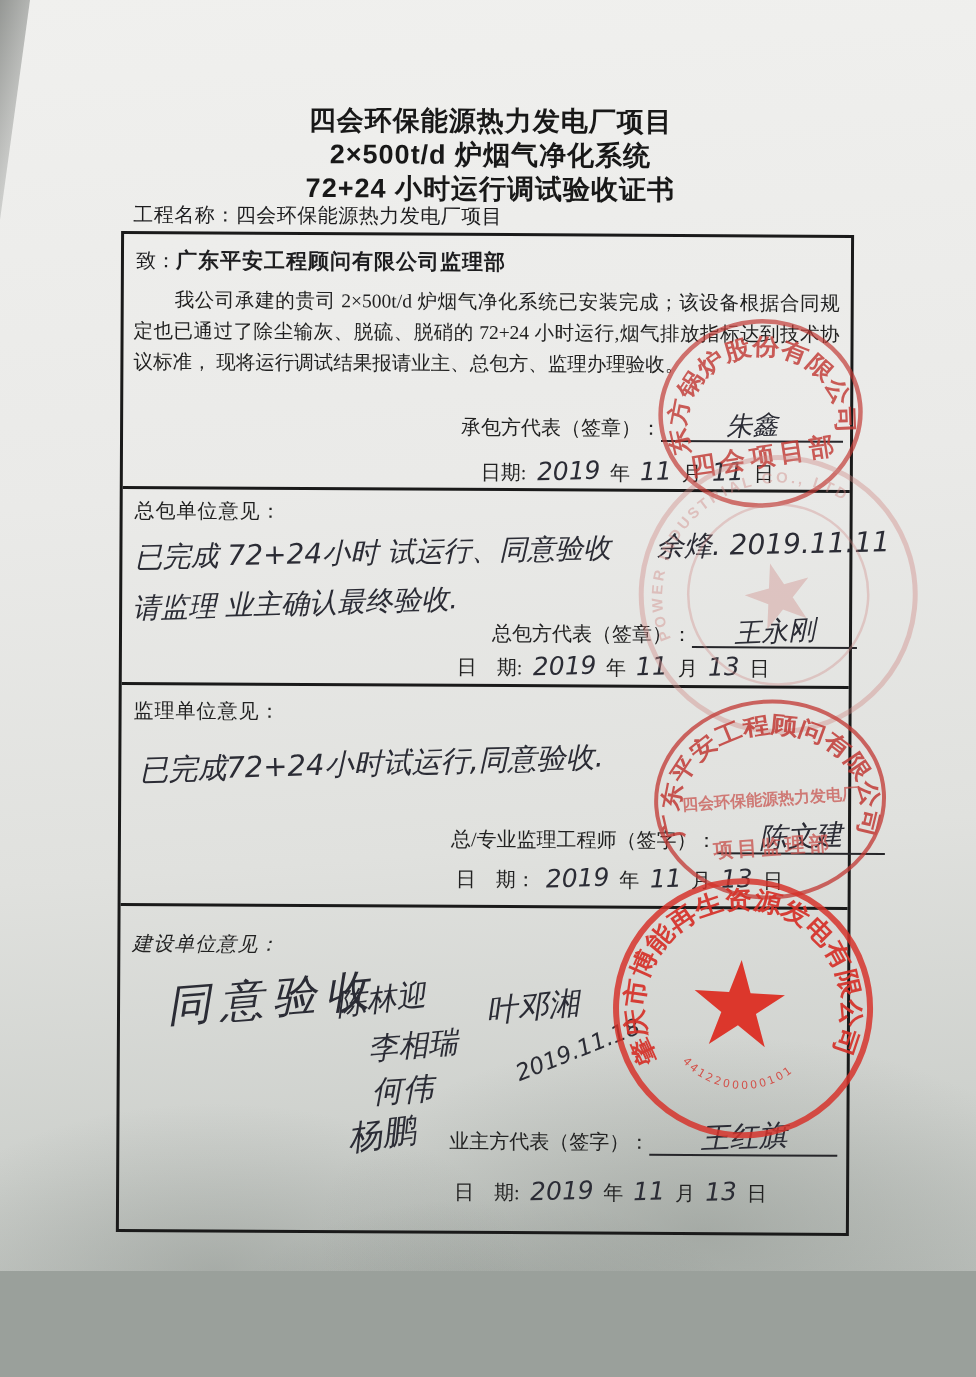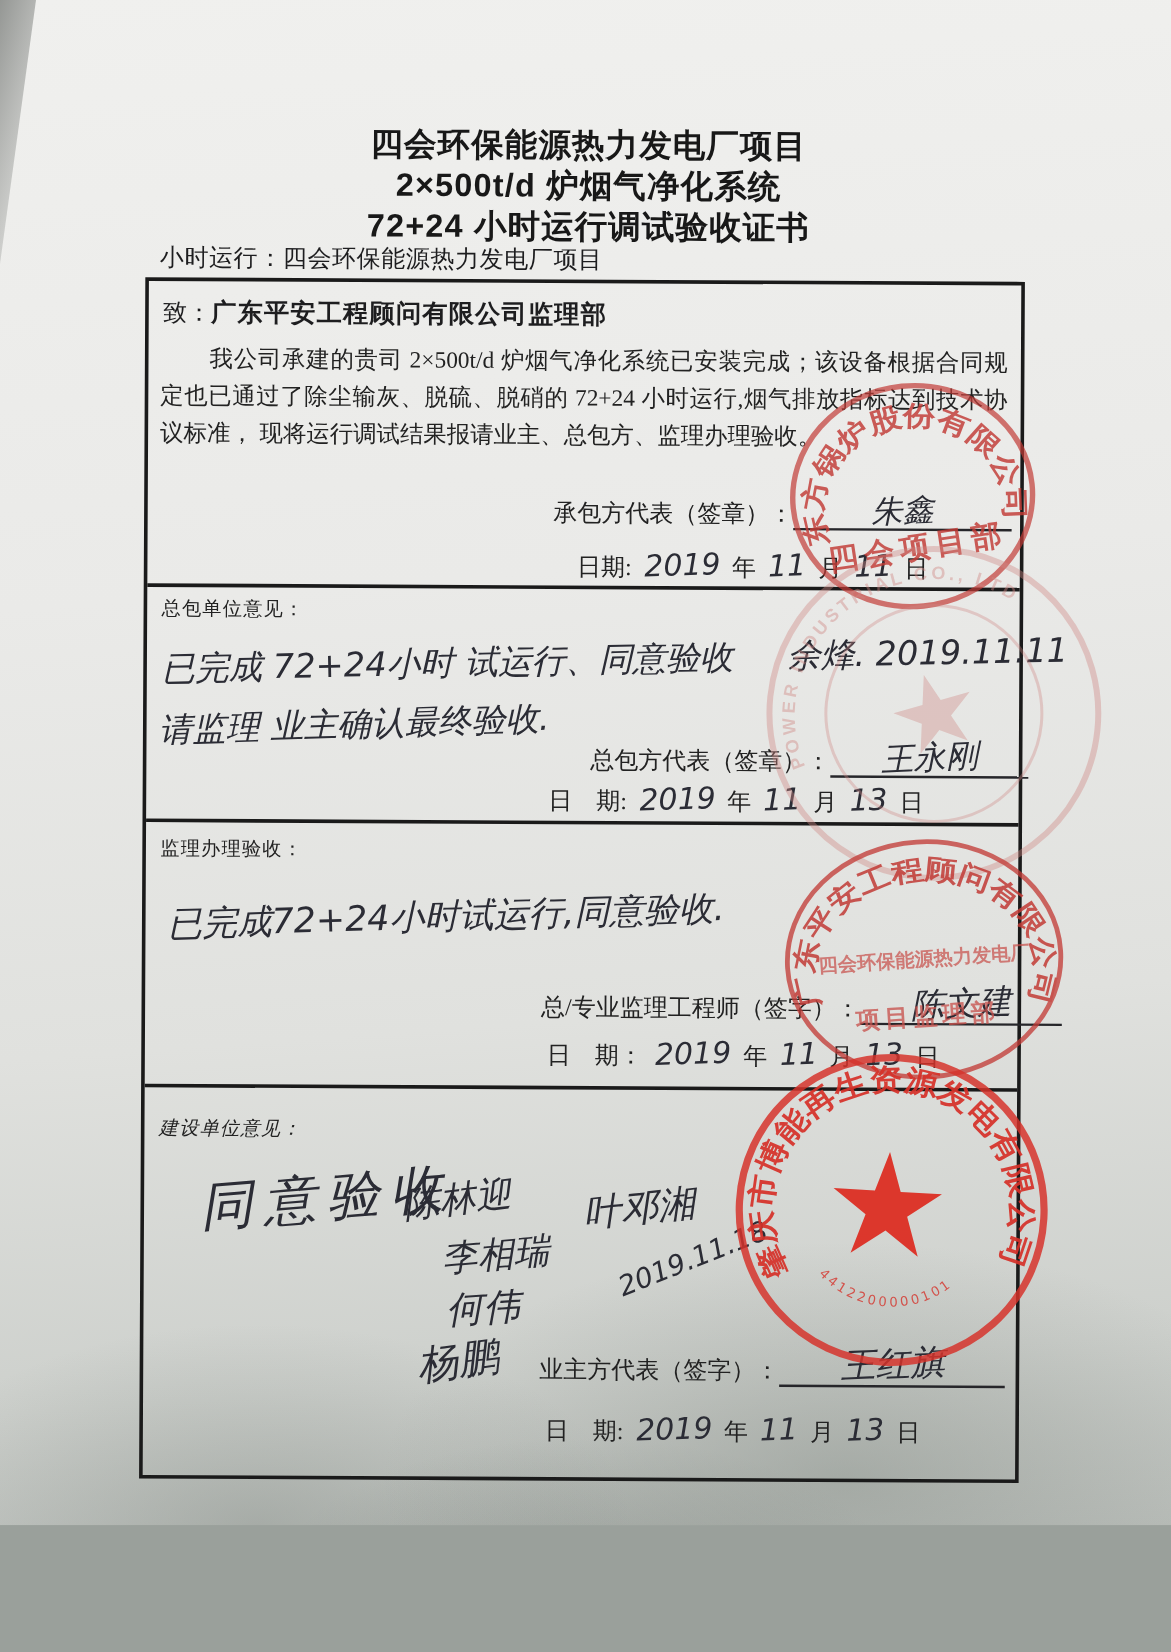--- a/index.html
+++ b/index.html
@@ -24,21 +24,21 @@
     font-family:"Liberation Sans","DejaVu Sans",sans-serif; font-weight:bold;
     font-size:27px; line-height:34px; color:#181818; letter-spacing:1px;}
   .project-line{position:absolute; top:203px; left:131px; font-size:20px; letter-spacing:.5px;}
   .project-line b{font-weight:normal;}
 
   
   .form{position:absolute; left:119px; top:233px; width:727px; border:3px solid #1a1a1a;}
   .sec{position:relative; box-sizing:border-box;}
   .sec + .sec{border-top:3px solid #1a1a1a;}
   .sec1{height:252px;} .sec2{height:196px;} .sec3{height:221px;} .sec4{height:326px;}
-  .sec-h{position:absolute; font-size:16px; letter-spacing:1px; color:#222;}
+  .sec-h{position:absolute; font-size:20px; letter-spacing:1px; color:#222;}
 
   .to-line{position:absolute; top:12px; left:12px; font-size:20px;}
   .to-line .toname{font-family:"Liberation Sans","DejaVu Sans",sans-serif; font-weight:bold; font-size:21px; letter-spacing:1px;}
   .para{position:absolute; top:50px; left:10px; width:706px; font-size:19.5px;
         line-height:31px; text-indent:2.1em; text-align:justify; color:#222;}
 
   .label-line{position:absolute; font-size:20px; white-space:nowrap; color:#222;}
   .sigline{display:inline-block; border-bottom:2px solid #26262a; text-align:center; vertical-align:bottom;}
   .hand{font-family:"DejaVu Sans",sans-serif; font-style:italic; color:#2b2c35;}
   .sig{display:inline-block; font-size:26px; transform:rotate(-3deg); position:relative; top:3px;}
@@ -78,21 +78,21 @@
 
 <div class="page">
   <div class="sheet">
 
     <div class="titles">
       <div>四会环保能源热力发电厂项目</div>
       <div>2×500t/d 炉烟气净化系统</div>
       <div>72+24 小时运行调试验收证书</div>
     </div>
     <div class="project-line">
-      <span>小时运行：</span><b>四会环保能源热力发电厂项目</b>
+      <span>工程名称：</span><b>四会环保能源热力发电厂项目</b>
     </div>
 
     <div class="form">
 
       <div class="sec sec1">
         <div class="to-line">
           <span>致：</span><span class="toname">广东平安工程顾问有限公司监理部</span>
         </div>
         <div class="para">我公司承建的贵司 2×500t/d 炉烟气净化系统已安装完成；该设备根据合同规定也已通过了除尘输灰、脱硫、脱硝的 72+24 小时运行,烟气排放指标达到技术协议标准， 现将运行调试结果报请业主、总包方、监理办理验收。</div>
         <div class="label-line" style="top:168px; left:338px;">
@@ -112,21 +112,21 @@
         <div class="hnote" style="top:95px; left:10px; font-size:28px; transform:rotate(-2deg);">请监理 业主确认最终验收.</div>
         <div class="label-line" style="top:118px; left:370px;">
           <span>总包方代表（签章）：</span><span class="sigline" style="width:165px;"><span class="hand sig" style="font-size:27px;">王永刚</span></span>
         </div>
         <div class="label-line" style="top:160px; left:335px;">
           <span>日　期:</span><span class="hnum">2019</span><span class="unit">年</span><span class="hnum">11</span><span class="unit">月</span><span class="hnum">13</span><span class="unit">日</span>
         </div>
       </div>
 
       <div class="sec sec3">
-        <div class="sec-h" style="top:12px; left:12px;">监理办理验收：</div>
+        <div class="sec-h" style="top:12px; left:12px;">监理单位意见：</div>
         <div class="hnote" style="top:58px; left:18px; font-size:29px; transform:rotate(-2deg);">已完成72+24小时试运行,同意验收.</div>
         <div class="label-line" style="top:126px; left:330px;">
           <span>总/专业监理工程师（签字）：</span><span class="sigline" style="width:168px;"><span class="hand sig" style="font-size:28px;">陈文建</span></span>
         </div>
         <div class="label-line" style="top:176px; left:335px;">
           <span>日　期：</span><span class="hnum">2019</span><span class="unit">年</span><span class="hnum">11</span><span class="unit">月</span><span class="hnum">13</span><span class="unit">日</span>
         </div>
       </div>
 
       <div class="sec sec4">

